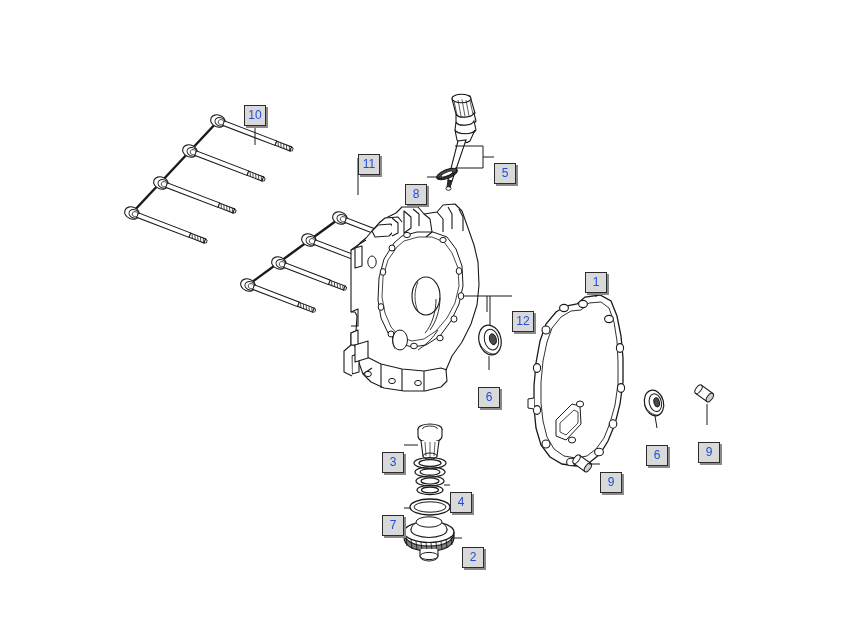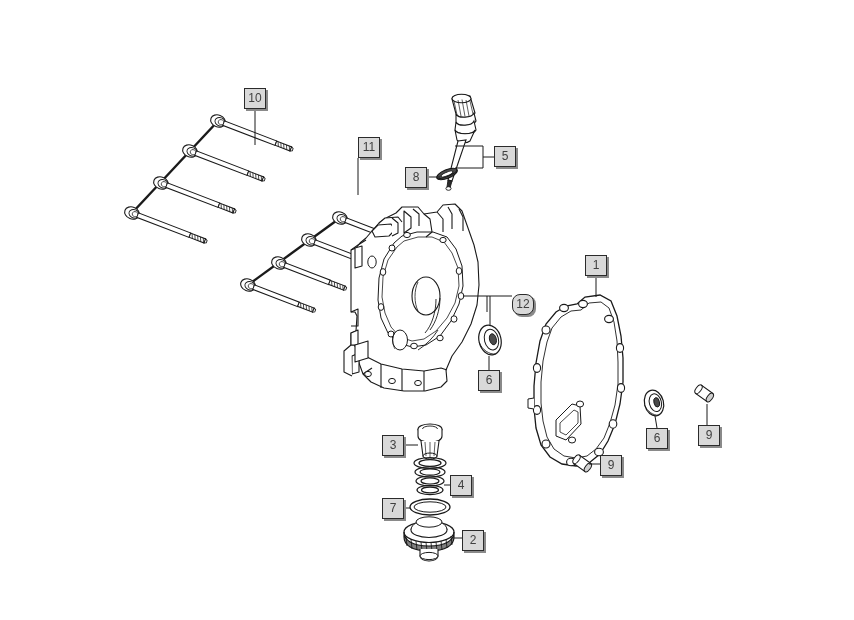--- a/index.html
+++ b/index.html
@@ -24,27 +24,28 @@
   }
   
   .callout {
     position: absolute;
     width: 22px;
     height: 21px;
     box-sizing: border-box;
     background: #d9d9d9;
     border: 1px solid #2b2b2b;
     box-shadow: 2px 2px 0 0 #8a8a8a;
-    color: #404040;
+    color: #1d4ed8;
     font-family: "Liberation Sans", sans-serif;
     font-size: 12px;
     line-height: 19px;
     text-align: center;
     letter-spacing: 0;
     user-select: none;
+    margin-top: 17px;
   }
 </style>
 </head>
 <body>
 
 <div id="sheet">
 
   <svg id="artwork" viewBox="0 0 854 620" xmlns="http://www.w3.org/2000/svg">
     <defs>
       <g id="bolt-long">
@@ -381,15 +382,15 @@
   <div class="callout" style="left:450px; top:475px;">4</div>
   <div class="callout" style="left:494px; top:146px;">5</div>
   <div class="callout" style="left:478px; top:370px;">6</div>
   <div class="callout" style="left:646px; top:428px;">6</div>
   <div class="callout" style="left:382px; top:498px;">7</div>
   <div class="callout" style="left:405px; top:167px;">8</div>
   <div class="callout" style="left:698px; top:425px;">9</div>
   <div class="callout" style="left:600px; top:455px;">9</div>
   <div class="callout" style="left:244px; top:88px;">10</div>
   <div class="callout" style="left:358px; top:137px;">11</div>
-  <div class="callout" style="left:512px; top:294px;border-radius:8px;">12</div>
+  <div class="callout" style="left:512px; top:294px;">12</div>
 
 </div>
 
 </body></html>

